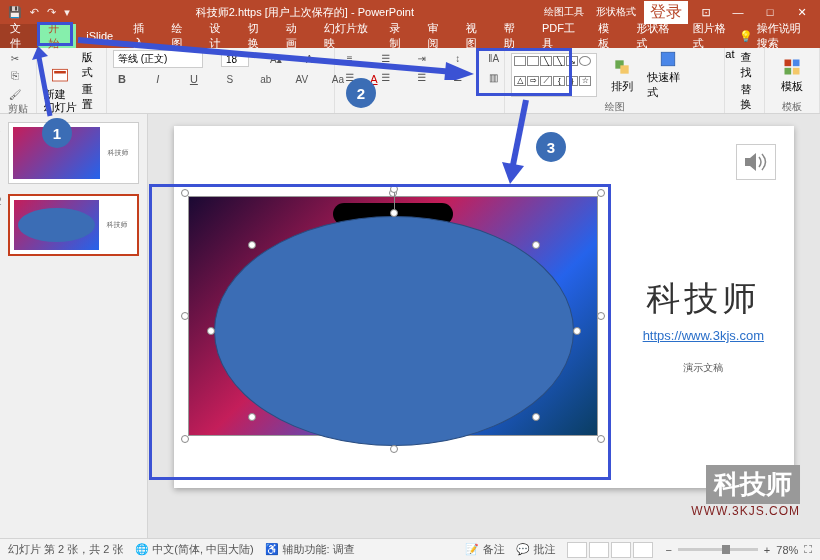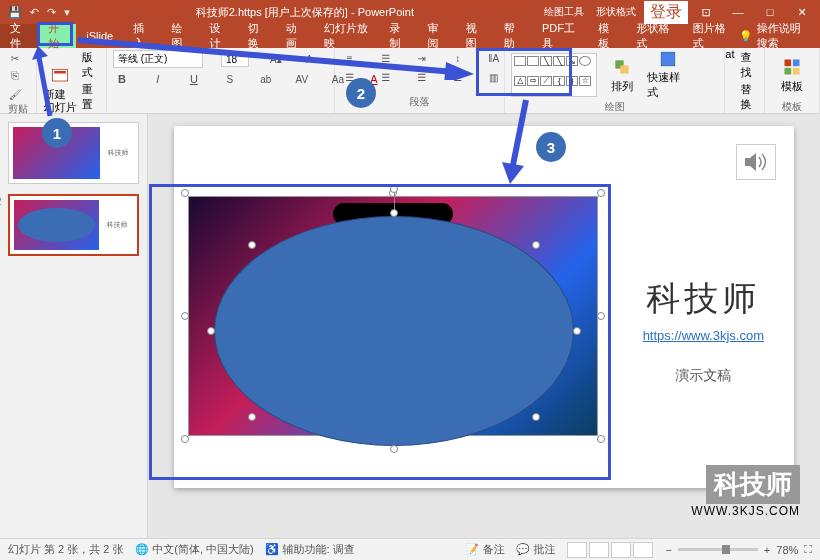--- a/index.html
+++ b/index.html
@@ -38,24 +38,24 @@
 .slide{width:620px;height:362px;background:#fff;box-shadow:0 2px 6px rgba(0,0,0,.3);position:relative}
 .speaker-icon{position:absolute;top:18px;right:18px;width:40px;height:36px;border:1px solid #ccc;display:flex;align-items:center;justify-content:center}
 .slide-img{position:absolute;left:14px;top:70px;width:410px;height:240px;background:linear-gradient(135deg,#1a0933 0%,#c41e5a 40%,#2563eb 70%,#0a3d62 100%);border:1px solid #999}
 .slide-img::after{content:"";position:absolute;left:50%;top:6px;width:120px;height:22px;background:#000;border-radius:12px;transform:translateX(-50%)}
 .handles{position:absolute;inset:-4px;pointer-events:none}
 .handle{position:absolute;width:8px;height:8px;background:#fff;border:1px solid #888;border-radius:50%}
 .ellipse{position:absolute;left:40px;top:90px;width:360px;height:230px;background:#3b6db5;border:1px solid #2a4d80;border-radius:50%}
 .slide-text{position:absolute;right:30px;top:150px;text-align:center}
 .slide-title{font-size:34px;color:#333;letter-spacing:4px}
 .slide-link{color:#2a6fc9;text-decoration:underline;font-size:13px;margin-top:6px}
-.slide-sub{font-size:14px;color:#555;margin-top:24px}
+.slide-sub{font-size:10px;color:#555;margin-top:18px}
 .watermark{position:absolute;right:20px;bottom:20px;text-align:right;color:#bbb}
 .watermark-main{font-size:26px;font-weight:bold;background:#999;color:#fff;padding:2px 8px;display:inline-block}
-.watermark-url{font-size:12px;color:#000000;letter-spacing:1px}
+.watermark-url{font-size:12px;color:#7f1d1d;letter-spacing:1px}
 .statusbar{position:absolute;bottom:0;left:0;right:0;height:22px;background:#f3f3f3;border-top:1px solid #d4d4d4;display:flex;align-items:center;padding:0 8px;font-size:10px;color:#555;gap:12px}
 .statusbar .spacer{flex:1}
 .view-btns{display:flex;gap:2px}
 .view-btn{width:20px;height:16px;border:1px solid #ccc;background:#fff}
 .zoom{display:flex;align-items:center;gap:6px}
 .zoom-track{width:80px;height:3px;background:#ccc;position:relative}
 .zoom-thumb{position:absolute;left:55%;top:-3px;width:8px;height:9px;background:#888}
 .annot-box{position:absolute;border:3px solid #3b52d4;z-index:20}
 .annot-circle{position:absolute;width:30px;height:30px;border-radius:50%;background:#3b6db5;color:#fff;display:flex;align-items:center;justify-content:center;font-size:15px;font-weight:bold;z-index:25}
 .annot-arrow{position:absolute;z-index:22}
@@ -180,21 +180,20 @@
       </div>
       <div class="font-row">
         <span class="icon-btn">☰</span>
         <span class="icon-btn">☰</span>
         <span class="icon-btn">☰</span>
         <span class="icon-btn">☰</span>
         <span class="icon-btn">▥</span>
         <span class="icon-btn">⎌</span>
       </div>
     </div>
-    <div class="ribbon-group-label">段落</div>
   </div>
 
   <div class="ribbon-group" style="min-width:220px">
     <div class="ribbon-content">
       <div class="shapes-gallery">
         <span></span>
         <span></span>
         <span>╲</span>
         <span>╲</span>
         <span>↘</span>

